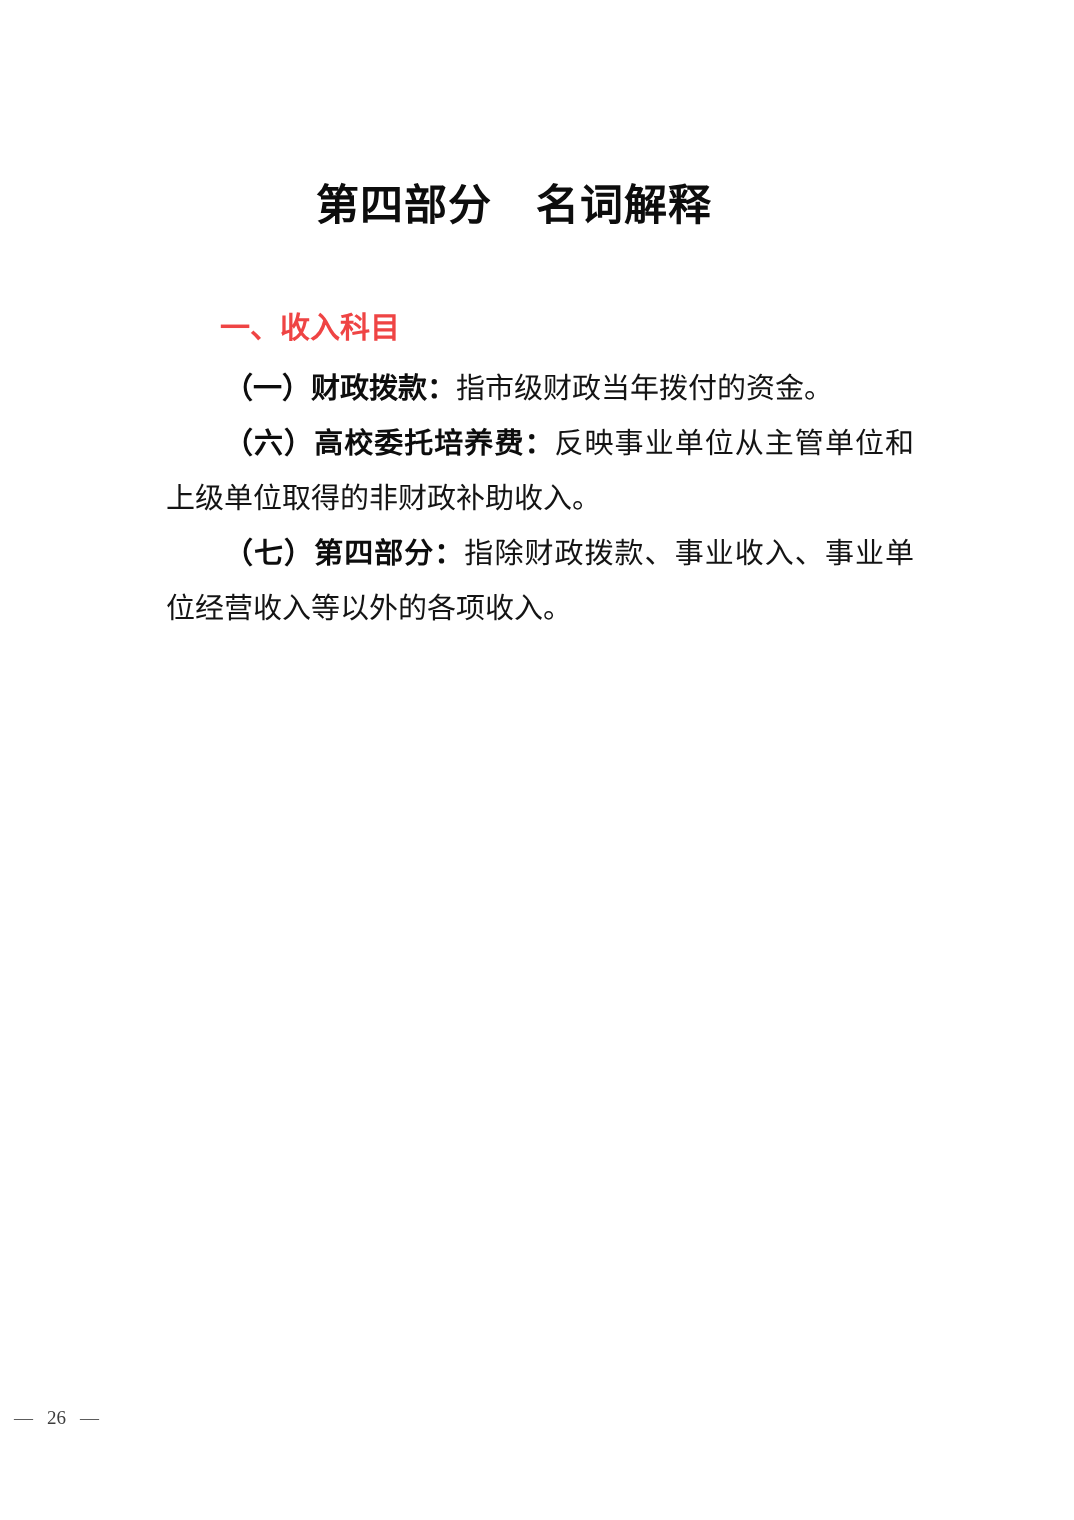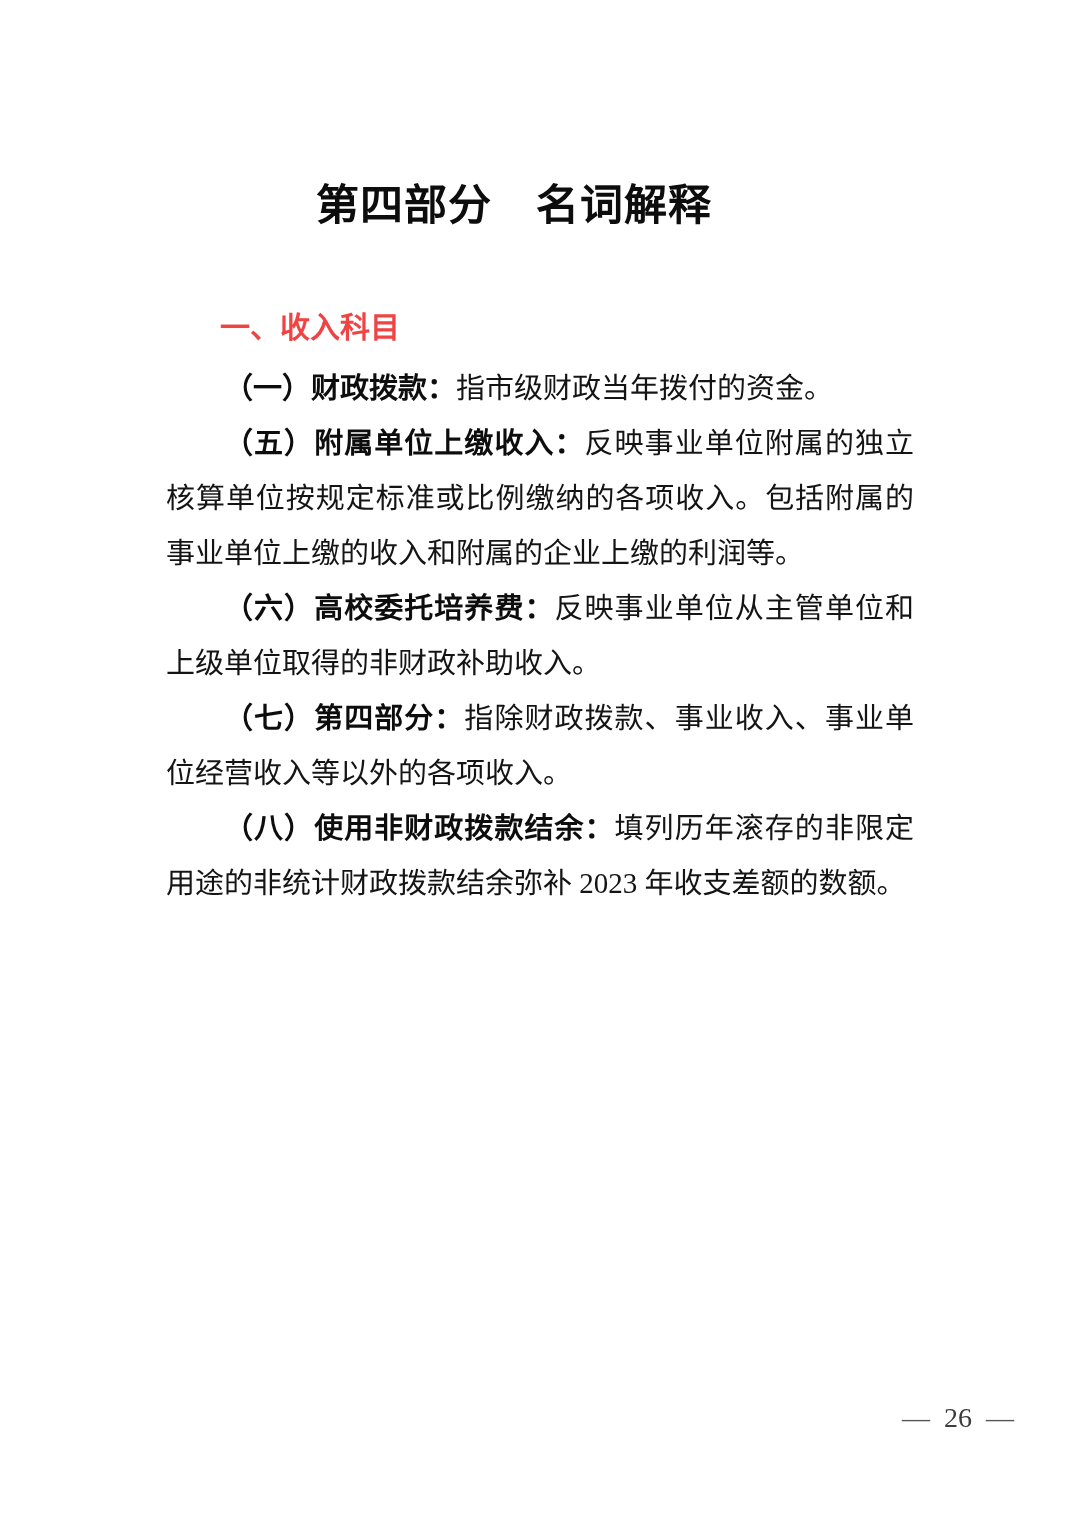--- a/index.html
+++ b/index.html
@@ -52,22 +52,22 @@
   p.glossary-item .term {
     font-weight: bold;
     color: #0d0d0d;
     margin-top: 20px;
   }
   .page-footer {
     position: absolute;
     top: 1398px;
     left: 0;
     width: 100%;
-    text-align: right;
-    font-size: 28px;
+    text-align: left;
+    font-size: 19px;
     color: #3d3d3d;
     line-height: 40px;
   }
   .page-footer .dash {
     color: #555;
     margin: 0 14px;
   }
 </style>
 </head>
 <body>
@@ -78,27 +78,25 @@
 
   <div class="content">
 
     <h2 class="section-heading">一、收入科目</h2>
 
     <p class="glossary-item"><span class="term">（一）财政拨款：</span><span class="definition">指市级财政当年拨付的资金。</span></p>
 
 
 
 
-    <p class="glossary-item"><span class="term">（五）附属单位上缴收入：</span><span class="definition">反映事业单位附属的独立核算单位按规定标准或比例缴纳的各项收入。包括附属的事业单位上缴的收入和附属的企业上缴的利润等。</span></p>
 
     <p class="glossary-item"><span class="term">（六）高校委托培养费：</span><span class="definition">反映事业单位从主管单位和上级单位取得的非财政补助收入。</span></p>
 
     <p class="glossary-item"><span class="term">（七）第四部分：</span><span class="definition">指除财政拨款、事业收入、事业单位经营收入等以外的各项收入。</span></p>
 
-    <p class="glossary-item"><span class="term">（八）使用非财政拨款结余：</span><span class="definition">填列历年滚存的非限定用途的非统计财政拨款结余弥补 2023 年收支差额的数额。</span></p>
 
   </div>
 
   <div class="page-footer">
     <span class="dash">—</span><span>26</span><span class="dash">—</span>
   </div>
 
 </div>
 
 </body></html>

